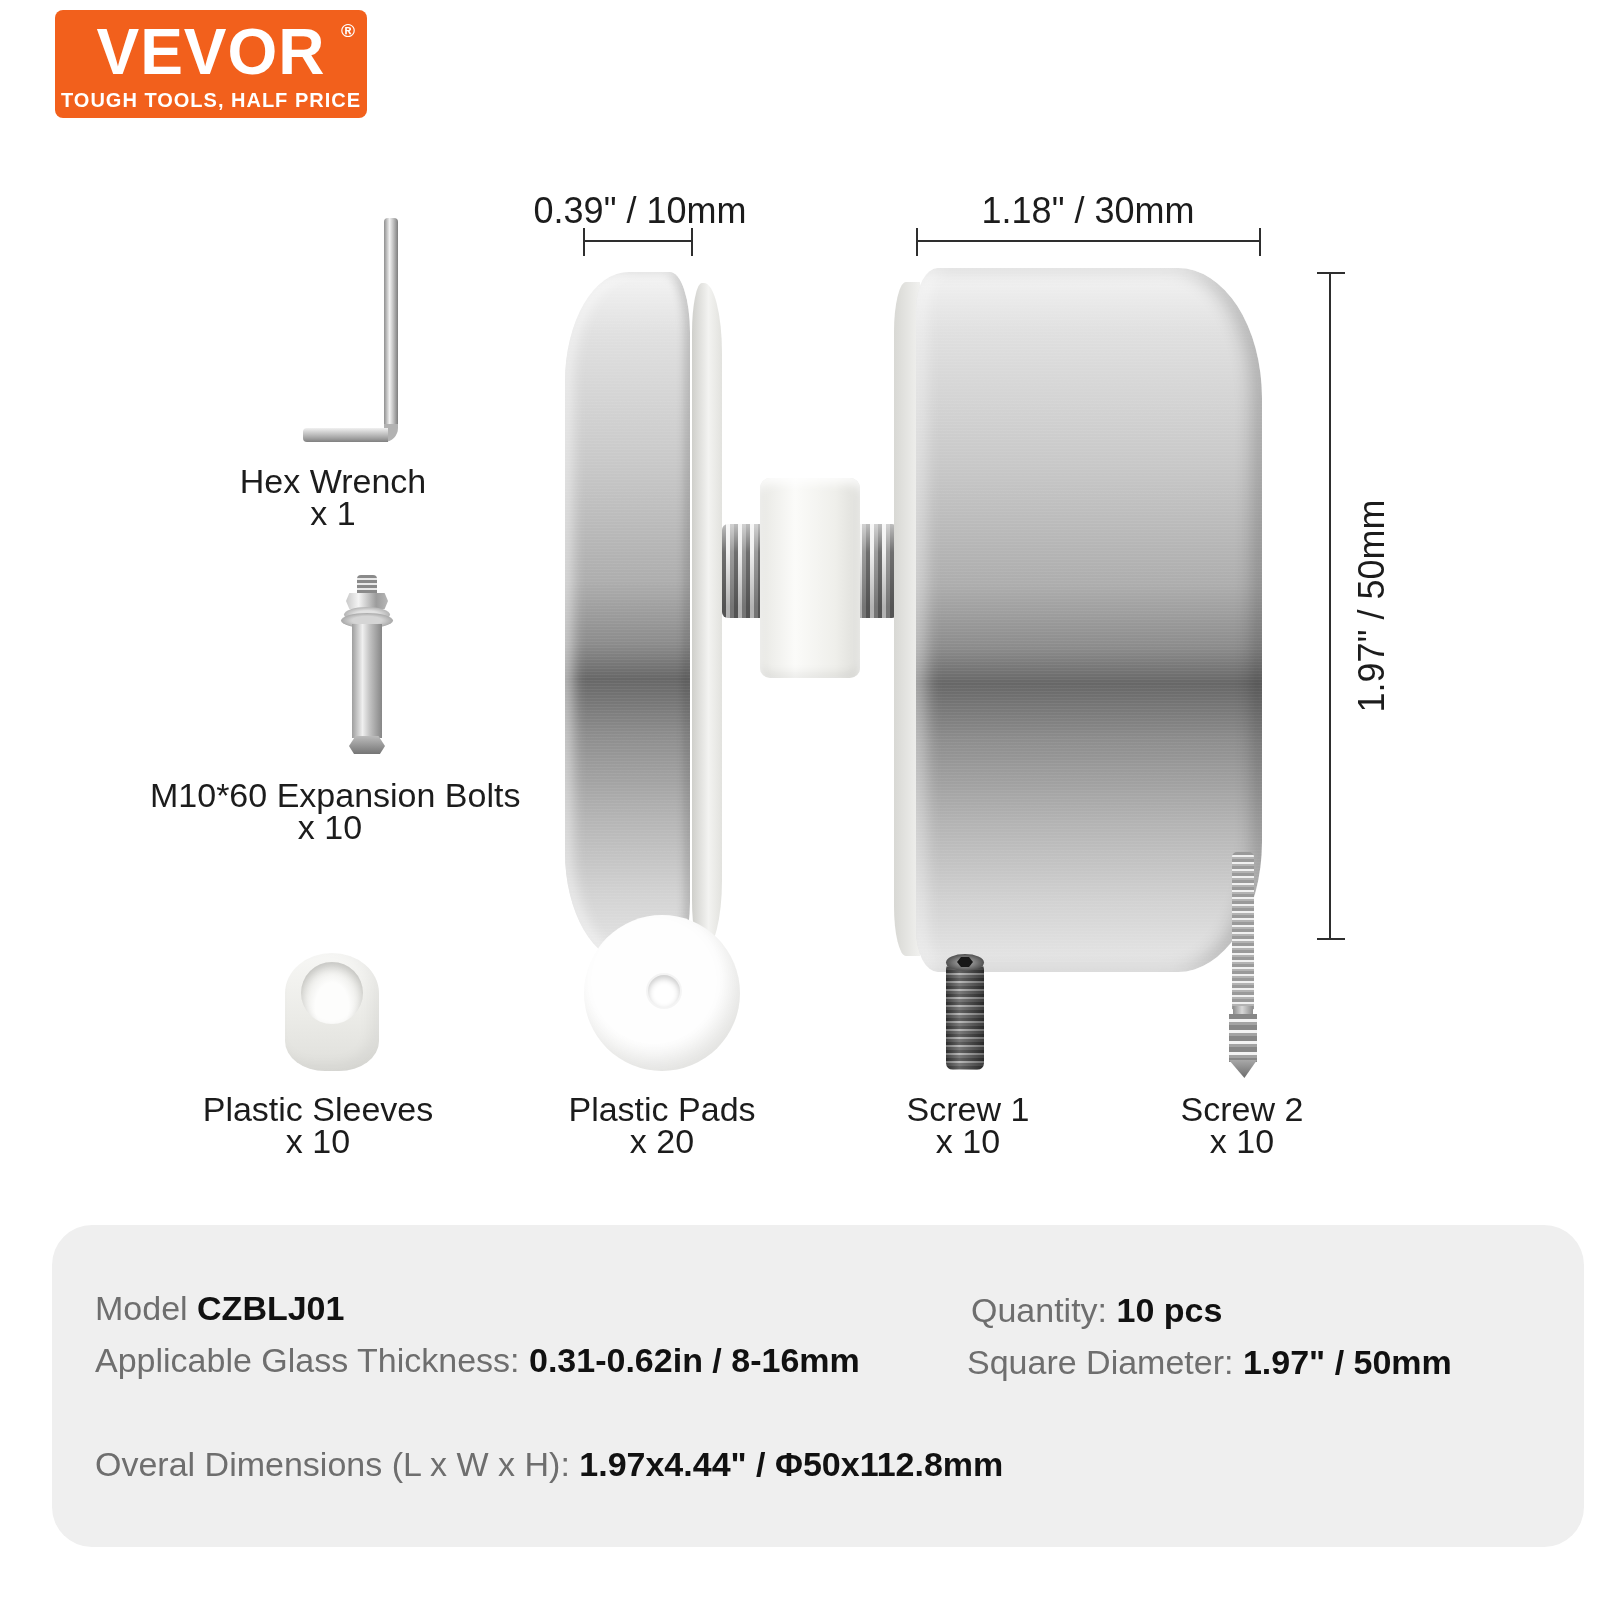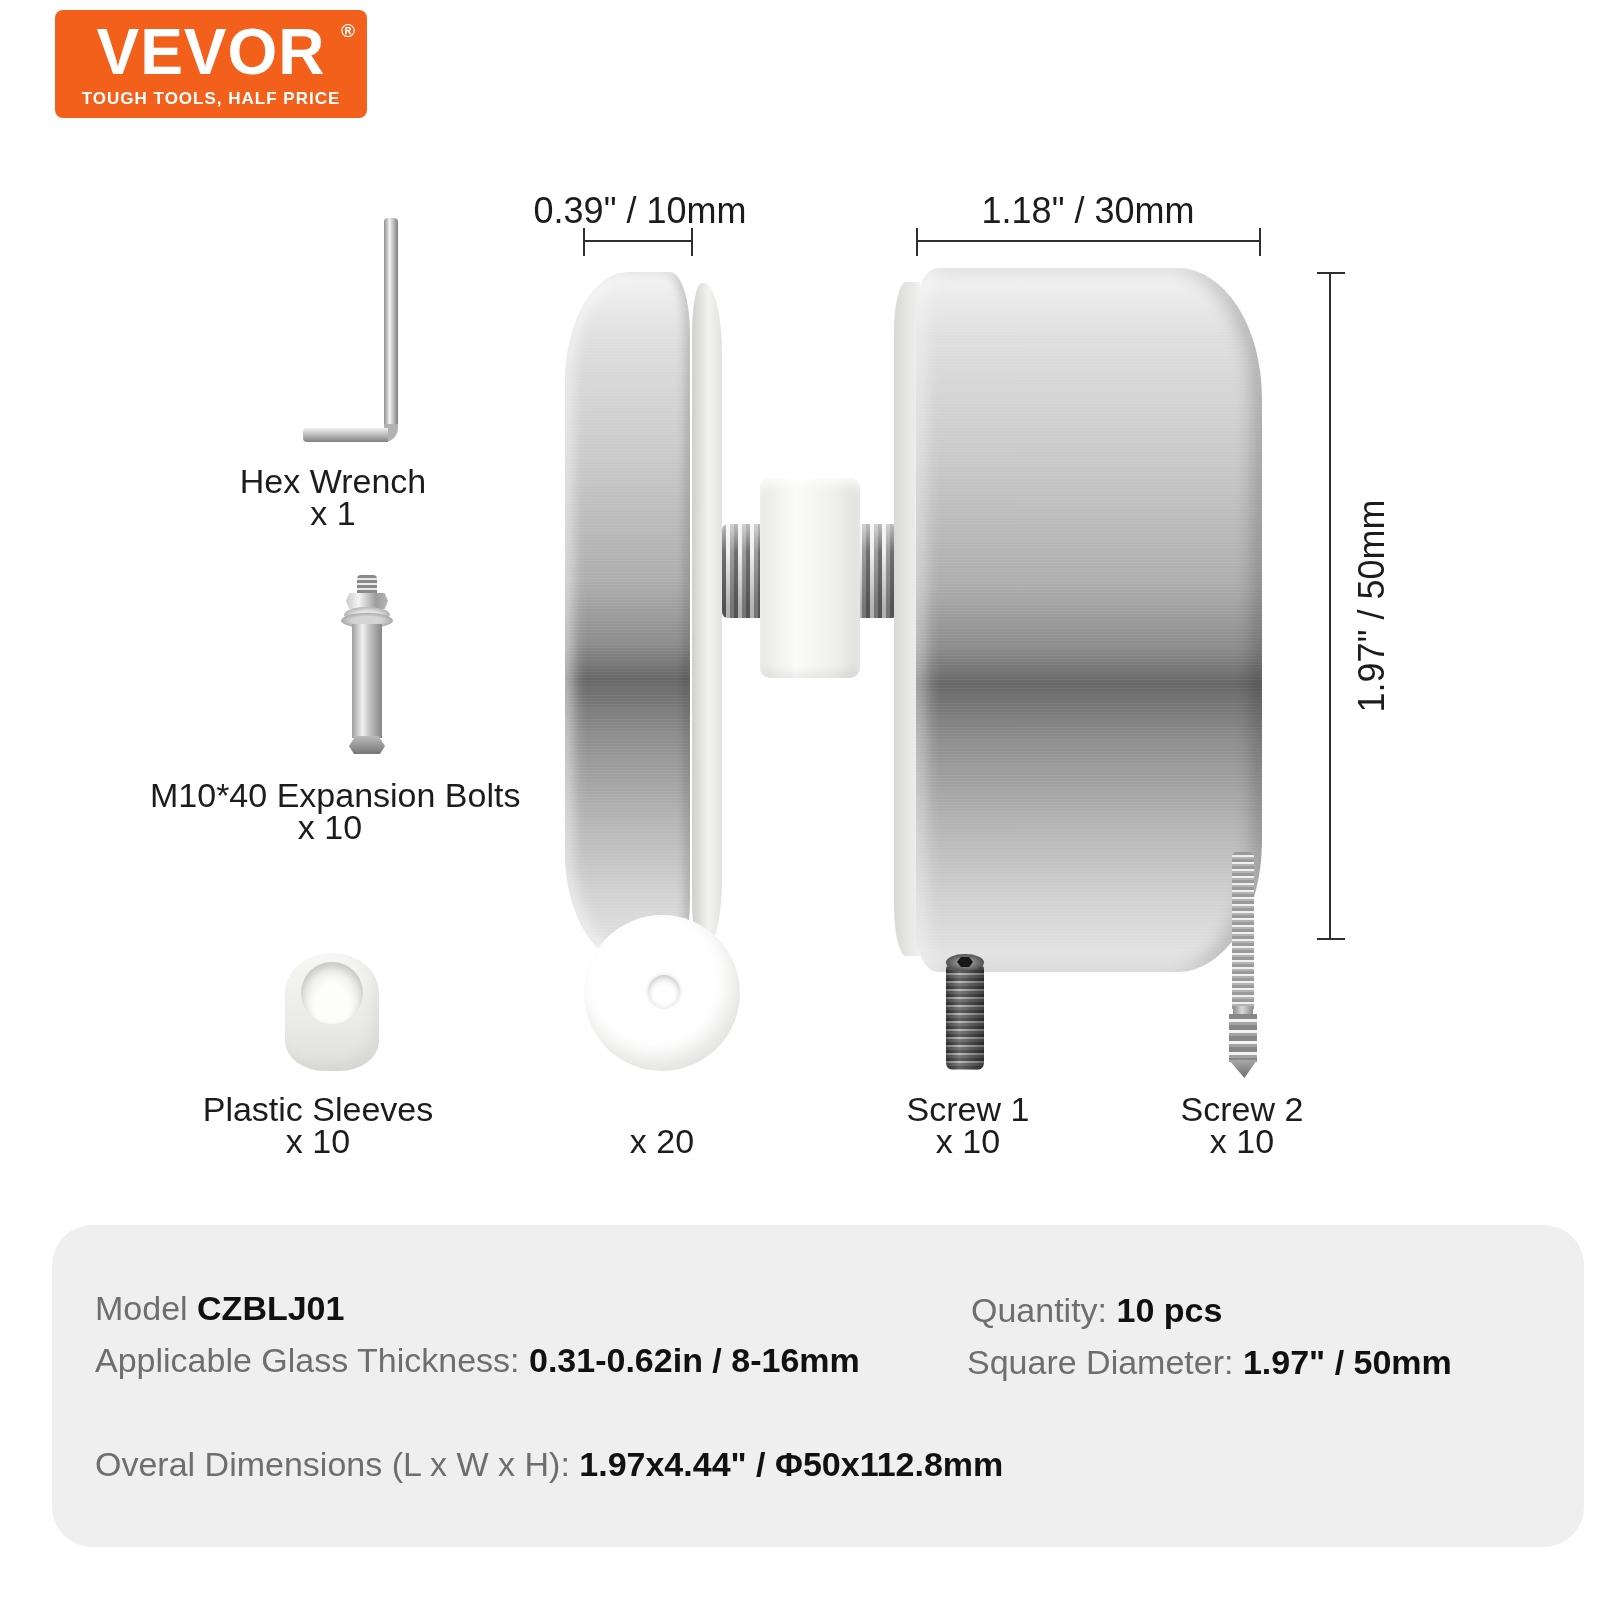--- a/index.html
+++ b/index.html
@@ -4,21 +4,21 @@
 <style>
   html,body{margin:0;padding:0;background:#ffffff;}
   #stage{position:relative;width:1600px;height:1600px;background:#ffffff;overflow:hidden;
          font-family:"Liberation Sans", sans-serif;color:#1c1c1c;}
   .abs{position:absolute;}
 
   
   .logo{left:55px;top:10px;width:312px;height:108px;border-radius:8px;text-align:center;color:#fff;}
   .logo-name{position:absolute;left:0;right:0;top:10px;font-size:64px;font-weight:900;line-height:1;letter-spacing:1px;}
   .logo-reg{position:absolute;right:12px;top:10px;font-size:19px;font-weight:700;}
-  .logo-tagline{position:absolute;left:0;right:0;top:79px;font-size:17px;font-weight:700;letter-spacing:1px;}
+  .logo-tagline{position:absolute;left:0;right:0;top:79px;font-size:20px;font-weight:700;letter-spacing:1px;}
 
   
   .dim-label{font-size:36px;color:#1c1c1c;text-align:center;white-space:nowrap;}
   .dimline-h{height:0;border-top:2px solid #2e2e2e;}
   .dimline-h::before,.dimline-h::after{content:"";position:absolute;top:-14px;width:2px;height:28px;background:#2e2e2e;}
   .dimline-h::before{left:0;}
   .dimline-h::after{right:0;}
   .dimline-v{width:0;border-left:2px solid #2e2e2e;}
   .dimline-v::before,.dimline-v::after{content:"";position:absolute;left:-14px;width:28px;height:2px;background:#2e2e2e;}
   .dimline-v::before{top:0;}
@@ -148,30 +148,31 @@
   <div class="abs wrench-foot"></div>
   <div class="abs item-label" style="left:153px;top:464px;">Hex Wrench</div>
   <div class="abs item-label" style="left:153px;top:496px;">x 1</div>
 
   <div class="abs bolt-tip"></div>
   <div class="abs bolt-nut"></div>
   <div class="abs bolt-washer1"></div>
   <div class="abs bolt-washer2"></div>
   <div class="abs bolt-shaft"></div>
   <div class="abs bolt-cone"></div>
-  <div class="abs item-label" style="left:150px;top:778px;">M10*40 Expansion Bolts</div>
+  <div class="abs item-label" style="left:150px;top:778px;">M10*60 Expansion Bolts</div>
   <div class="abs item-label" style="left:150px;top:810px;">x 10</div>
 
   <div class="abs sleeve"></div>
   <div class="abs sleeve-hole"></div>
   <div class="abs item-label" style="left:138px;top:1092px;">Plastic Sleeves</div>
   <div class="abs item-label" style="left:138px;top:1124px;">x 10</div>
 
   <div class="abs ppad"></div>
   <div class="abs ppad-hole"></div>
+  <div class="abs item-label" style="left:482px;top:1092px;">Plastic Pads</div>
   <div class="abs item-label" style="left:482px;top:1124px;">x 20</div>
 
   <div class="abs screw1"></div>
   <div class="abs screw1-top"></div>
   <div class="abs screw1-socket"></div>
   <div class="abs item-label" style="left:788px;top:1092px;">Screw 1</div>
   <div class="abs item-label" style="left:788px;top:1124px;">x 10</div>
 
   <div class="abs screw2-upper"></div>
   <div class="abs screw2-collar"></div>

